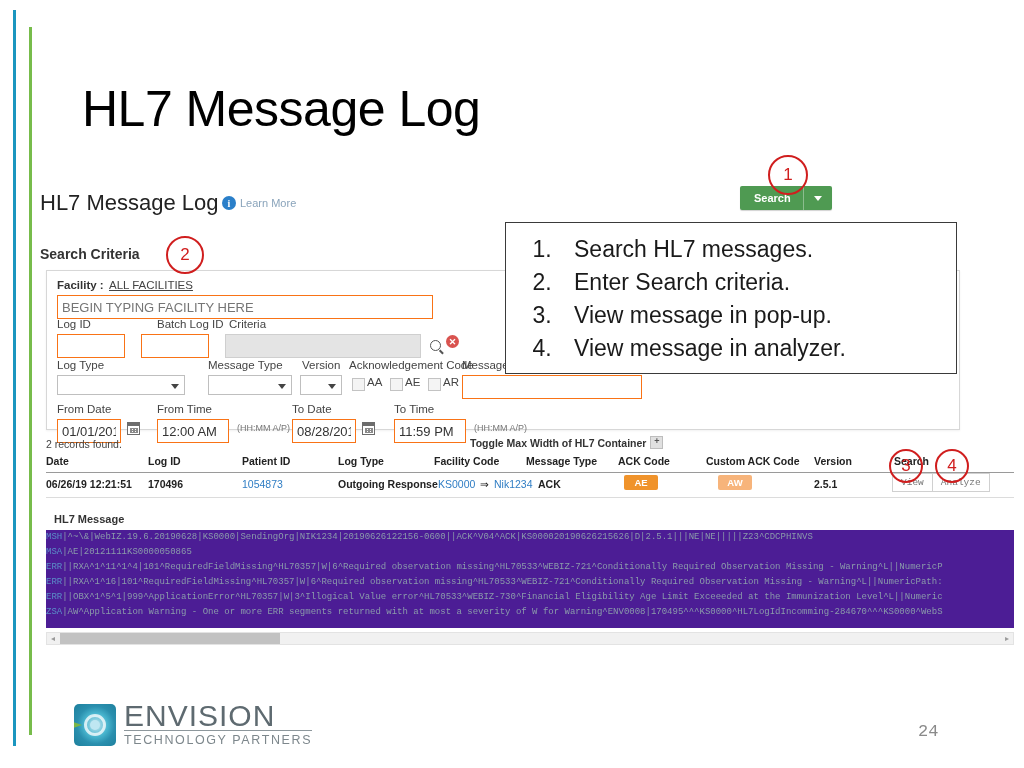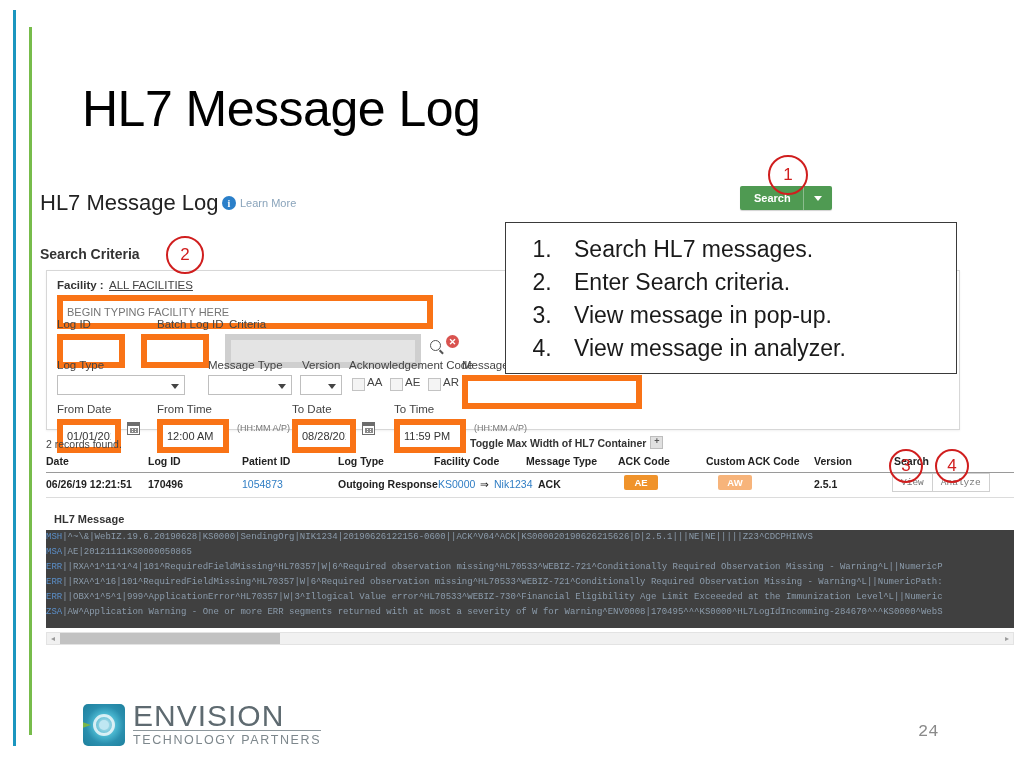--- a/index.html
+++ b/index.html
@@ -80,22 +80,22 @@
   .sc-panel {
     position: absolute; left: 6px; top: 90px;
     width: 912px; height: 158px;
     border: 1px solid #d7d7d7; background: #fff;
     box-shadow: 0 1px 2px rgba(0,0,0,.06);
   }
   .sc-inner { position: relative; width: 100%; height: 100%; }
   .lbl-bold { font-size: 11.5px; font-weight: bold; color: #333; }
   .lbl-norm { font-size: 11.5px; color: #444; }
   .fld {
-    border: 6px solid #f97316; background: #fff; height: 19px;
-    box-sizing: border-box; font-size: 11px; color: #333;
+    border: 1px solid #f97316; background: #fff; height: 19px;
+    box-sizing: border-box; font-size: 13px; color: #333;
     padding: 11px 4px; line-height: 19px; font-family: "Liberation Sans", sans-serif;
   }
   .fld.ghost { color: #9b9b9b; background: #fff; }
   .fld.disabled { background: #e4e4e4; border-color: #cfcfcf; }
   .sel {
     border: 1px solid #bfbfbf; background: #fff; height: 20px;
     box-sizing: border-box; position: relative;
   }
   .sel .cv {
     position: absolute; right: 5px; top: 8px;
@@ -164,21 +164,21 @@
   .mini-btn {
     border: 1px solid #d0d0d0; background: #fff; color: #777;
     font-size: 9.5px; padding: 3px 8px; font-family: "Liberation Mono", monospace;
   }
   .mini-btn + .mini-btn { border-left: none; }
 
   
   .hl7-head { position: absolute; left: 6px; top: 333px; font-size: 11px; font-weight: bold; color: #333; margin-left: 8px; }
   .hl7-box {
     position: absolute; left: 6px; top: 350px; width: 968px; height: 98px;
-    overflow: hidden; background: #404040;
+    overflow: hidden; background: #4c1d95;
   }
   .hl7-line {
     font-family: "Liberation Mono", monospace; font-size: 9px; line-height: 15px;
     color: #8b9bab; white-space: pre;
   }
   .seg { color: #5b8fc9; }
   .scrollbar {
     position: absolute; left: 6px; top: 452px; width: 968px; height: 13px;
     background: #f1f1f1; border: 1px solid #e3e3e3; box-sizing: border-box;
     display: flex; align-items: center;
@@ -198,21 +198,21 @@
     font-size: 23px; color: #1a1a1a; line-height: 33px;
     padding-left: 16px; font-family: "Liberation Sans", sans-serif;
   }
   
   .circle {
     position: absolute; border: 2.5px solid #d01e1e; border-radius: 50%;
     color: #d01e1e; display: flex; align-items: center; justify-content: center;
     font-size: 17px; background: transparent; font-family: "Liberation Sans", sans-serif;
   }
   
-  .logo { position: absolute; left: 83px; top: 702px; display: flex; align-items: center; gap: 8px; }
+  .logo { position: absolute; left: 74px; top: 702px; display: flex; align-items: center; gap: 8px; }
   .logo-mark {
     width: 42px; height: 42px; border-radius: 5px;
     background: radial-gradient(circle at 52% 50%, #cfeaf2 0%, #49b6cf 38%, #2a8fae 62%, #1d7f9c 100%);
     position: relative; overflow: hidden;
   }
   .logo-mark:before {
     content:""; position:absolute; left:10px; top:10px; width:22px; height:22px;
     border-radius:50%; border:3px solid rgba(255,255,255,.75); box-sizing:border-box;
   }
   .logo-mark:after {

